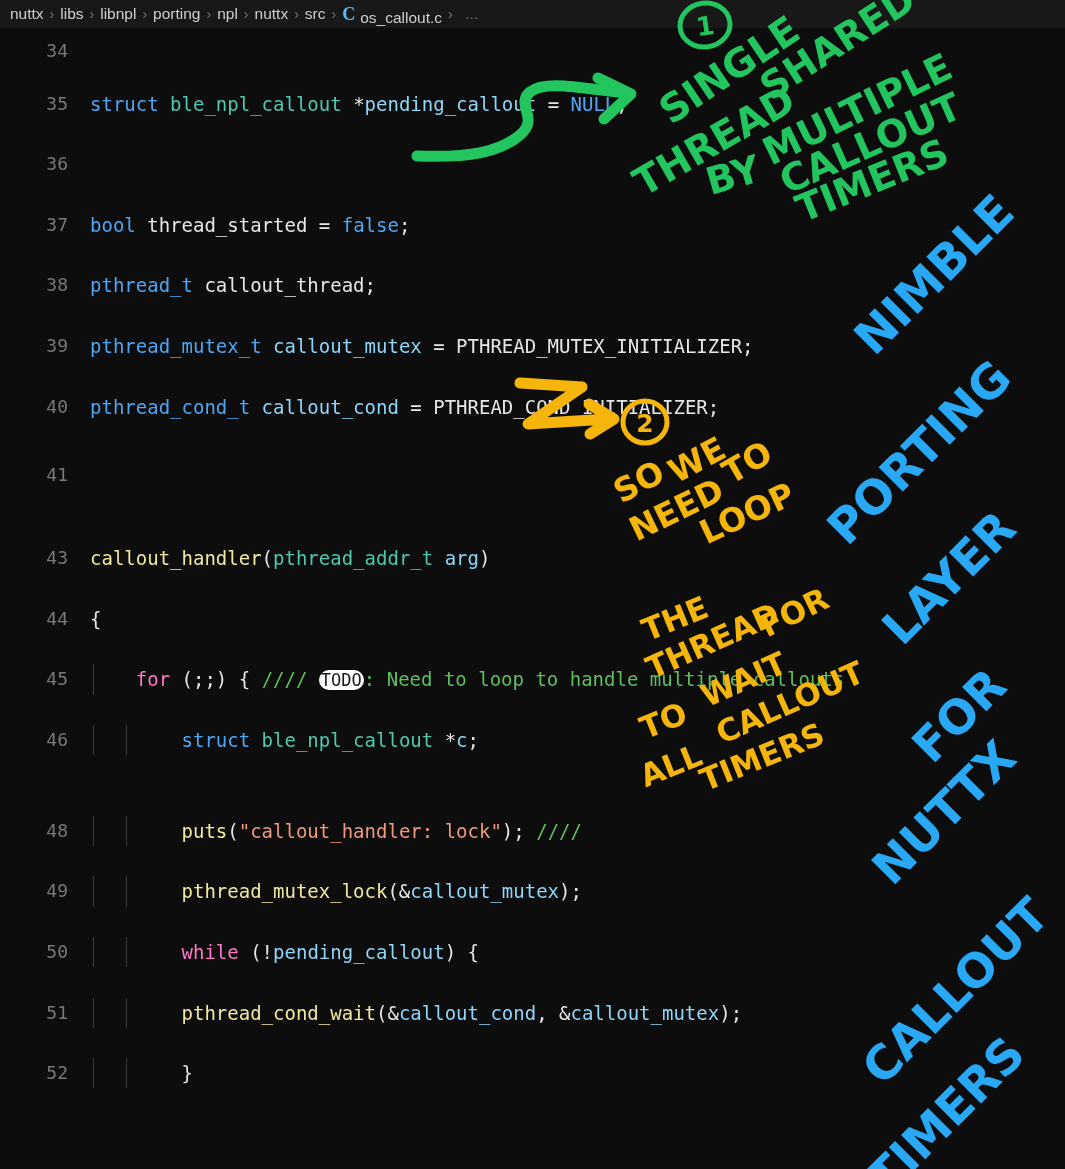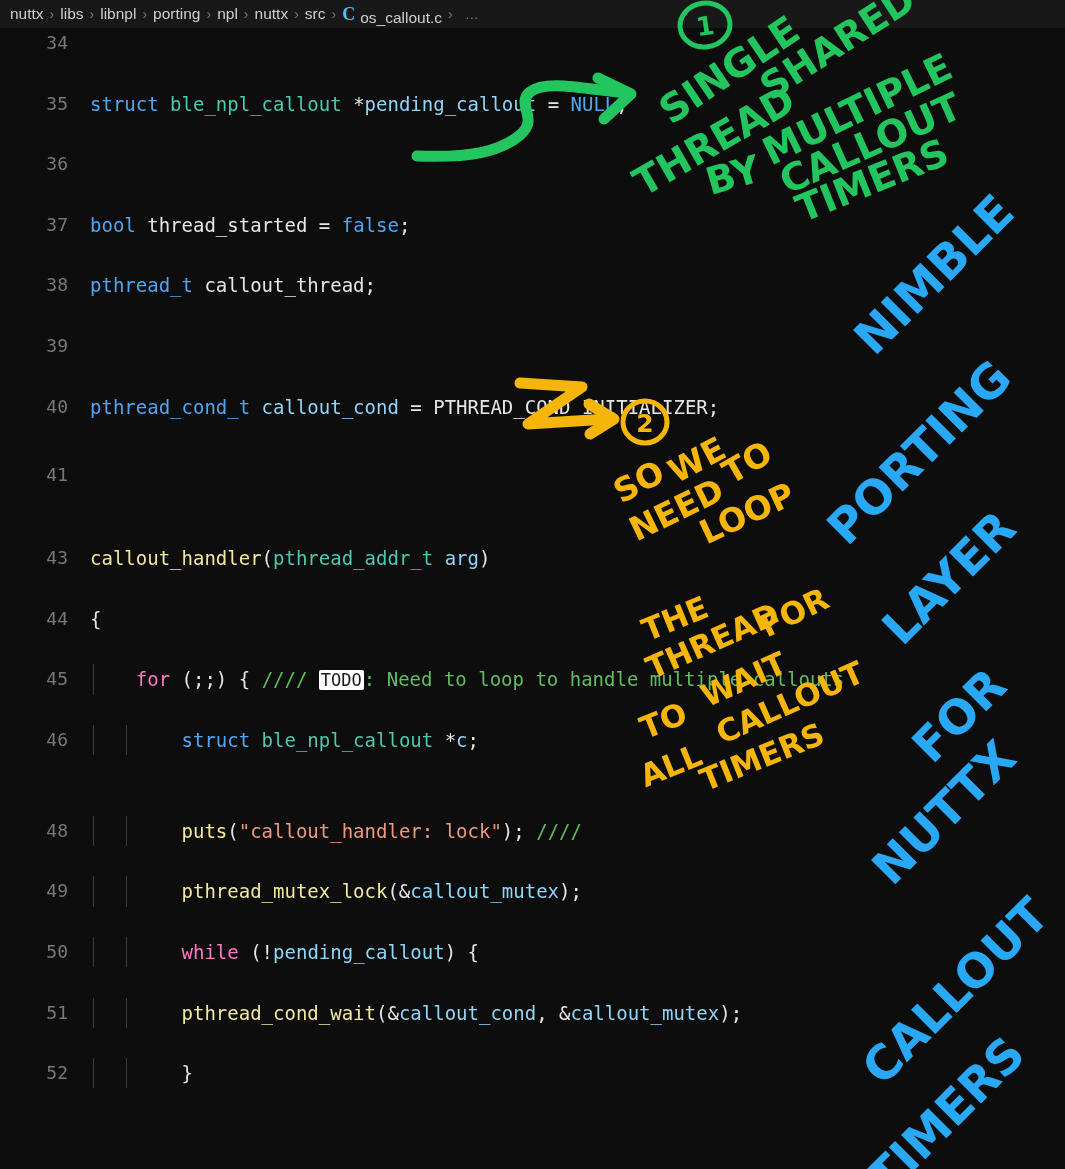--- a/index.html
+++ b/index.html
@@ -65,21 +65,21 @@
   .kwb   { color: #4fa6f5; text-align: center; }     
   .type  { color: #4ec9b0; }     
   .fn    { color: #f2e9a0; }     
   .var   { color: #8fd6f9; }     
   .str   { color: #ef9a7b; }     
   .cmt   { color: #5fbf5f; }
   .num   { color: #4fa6f5; }
   .plain { color: #e6e6e6; }
   .todo {
     background: #ffffff; color: #1a1a1a;
-    padding: 0 2px; border-radius: 2px;
+    padding: 0 2px; border-radius: 10px;
     font-size: 17px;
   }
 
   
   #overlay {
     position: absolute; top: 0; left: 0;
     width: 1065px; height: 1169px;
     pointer-events: none; z-index: 10;
   }
   .hand {
@@ -112,31 +112,31 @@
   <span class="crumb">src</span>
   <span class="sep">›</span>
   <span class="cicon">C</span>
   <span class="cfile">os_callout.c</span>
   <span class="sep">›</span>
   <span class="sep">…</span>
 </div>
 
 <div id="editor">
 
-  <div class="row" style="top:0px"><span class="ln">34</span><span class="code"></span></div>
+  <div class="row" style="top:8px"><span class="ln">34</span><span class="code"></span></div>
 
   <div class="row" style="top:30.3px"><span class="ln">35</span><span class="code"><span class="kwb">struct</span> <span class="type">ble_npl_callout</span> <span class="plain">*</span><span class="var">pending_callout</span> <span class="plain">=</span> <span class="num">NULL</span><span class="plain">;</span></span></div>
 
   <div class="row" style="top:60.6px"><span class="ln">36</span><span class="code"></span></div>
 
   <div class="row" style="top:90.9px"><span class="ln">37</span><span class="code"><span class="kwb">bool</span> <span class="plain">thread_started</span> <span class="plain">=</span> <span class="num">false</span><span class="plain">;</span></span></div>
 
   <div class="row" style="top:121.2px"><span class="ln">38</span><span class="code"><span class="kwb">pthread_t</span> <span class="plain">callout_thread;</span></span></div>
 
-  <div class="row" style="top:151.5px"><span class="ln">39</span></div>
+  <div class="row" style="top:151.5px"><span class="ln">39</span><span class="code"><span class="kwb">pthread_mutex_t</span> <span class="var">callout_mutex</span> <span class="plain">= PTHREAD_MUTEX_INITIALIZER;</span></span></div>
 
   <div class="row" style="top:181.8px"><span class="ln">40</span><span class="code"><span class="kwb">pthread_cond_t</span> <span class="var">callout_cond</span> <span class="plain">= PTHREAD_COND_INITIALIZER;</span></span></div>
 
   <div class="row" style="top:220px"><span class="ln">41</span><span class="code"></span></div>
 
 
   <div class="row" style="top:272.7px"><span class="ln">43</span><span class="code"><span class="fn">callout_handler</span><span class="plain">(</span><span class="type">pthread_addr_t</span> <span class="var">arg</span><span class="plain">)</span></span></div>
 
   <div class="row" style="top:303px"><span class="ln">44</span><span class="code"><span class="plain">{</span></span></div>
 

